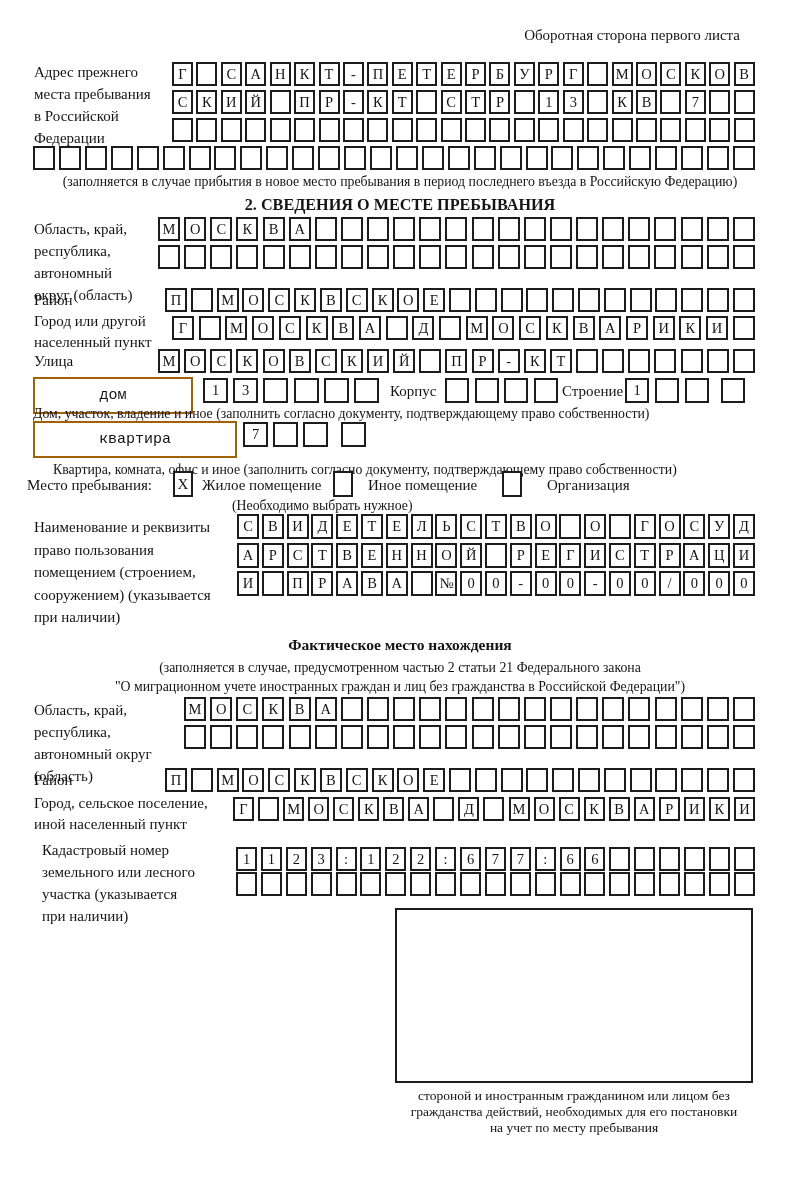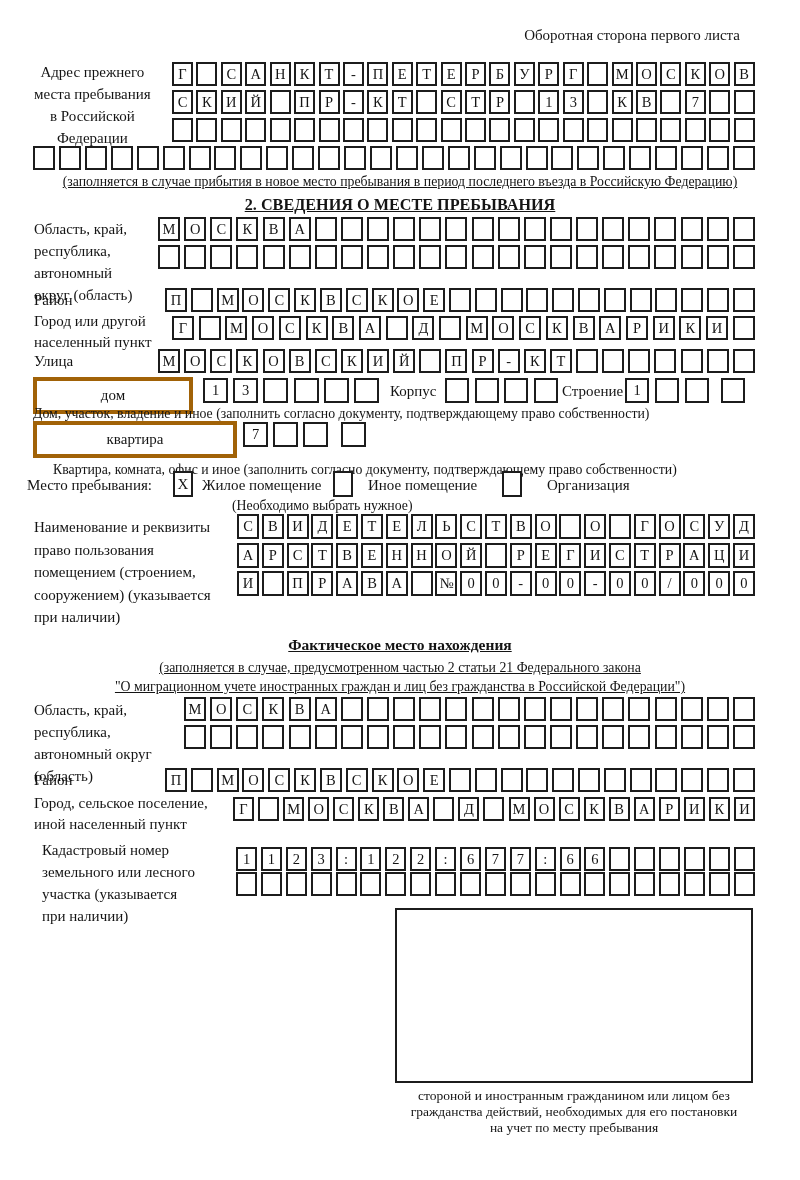--- a/index.html
+++ b/index.html
@@ -1,36 +1,36 @@
 <!DOCTYPE html>
 <html><head>
 <meta charset="utf-8">
 <style>
   html,body{margin:0;padding:0;background:#fff;}
   body{width:800px;height:1180px;position:relative;font-family:"Liberation Serif",serif;color:#141414;overflow:hidden;}
   .abs{position:absolute;}
   .lbl{font-size:15px;line-height:22px;white-space:nowrap;}
   .lh21{line-height:21px;}
   .cap{font-size:13.8px;white-space:nowrap;}
-  .center{left:0;width:800px;text-align:center;text-decoration:underline;}
+  .center{left:0;width:800px;text-align:center;}
   .title{font-weight:bold;font-size:16.2px;}
   .cellrow{position:absolute;display:flex;justify-content:space-between;--cw:22px;--ch:24px;}
   .cell{box-sizing:border-box;flex:0 0 var(--cw);width:var(--cw);height:var(--ch);border:2px solid #1c1c1c;background:#fff;display:flex;align-items:center;justify-content:center;font-size:14.5px;line-height:1;overflow:hidden;}
   .single{position:absolute;}
-  .widebox{position:absolute;box-sizing:border-box;border:4px solid #a16207;height:37px;display:flex;align-items:center;justify-content:center;font-size:15px;background:#fff;}
+  .widebox{position:absolute;box-sizing:border-box;border:2px solid #a16207;height:37px;display:flex;align-items:center;justify-content:center;font-size:15px;background:#fff;font-family:Liberation Mono, monospace;}
   .cbox{position:absolute;box-sizing:border-box;border:2px solid #1c1c1c;width:20px;height:26px;display:flex;align-items:center;justify-content:center;font-size:15px;background:#fff;}
   .markbox{position:absolute;left:395px;top:908px;width:358px;height:175px;border:2px solid #1c1c1c;box-sizing:border-box;background:#fff;}
   .markcap{position:absolute;left:364px;top:1088px;width:420px;text-align:center;font-size:13.5px;line-height:16px;}
 </style>
 </head>
 <body>
 
 <div class="abs lbl" style="top:24px;right:60px;">Оборотная сторона первого листа</div>
 
-<div class="abs lbl" style="left:34px;top:61px;text-align:center;">
+<div class="abs lbl" style="left:34px;top:61px;">
   <div>Адрес прежнего</div>
   <div>места пребывания</div>
   <div>в Российской</div>
   <div>Федерации</div>
 </div>
 <div class="cellrow" style="left:172px;top:62px;width:583px;--cw:21px;">
     <span class="cell">Г</span>
     <span class="cell"></span>
     <span class="cell">С</span>
     <span class="cell">А</span>

